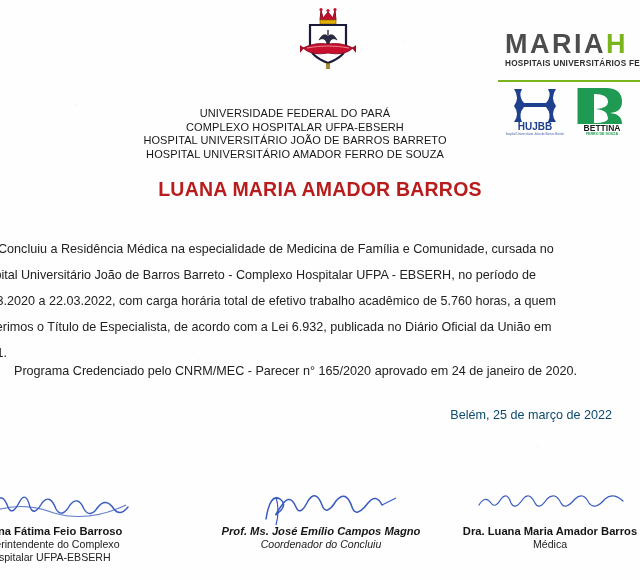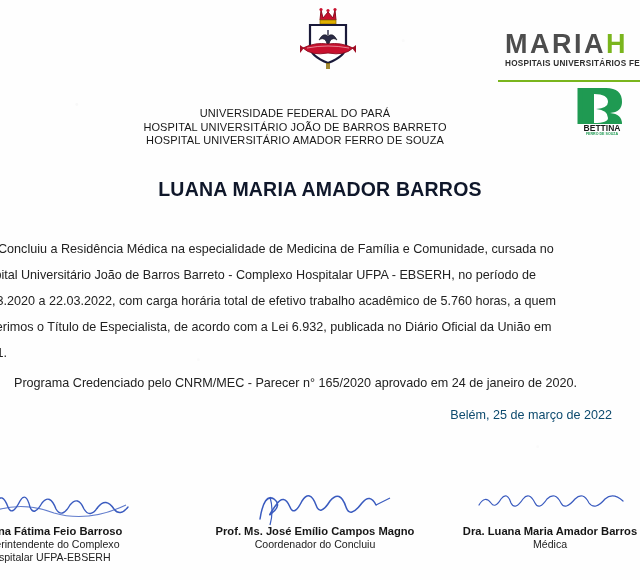--- a/index.html
+++ b/index.html
@@ -119,21 +119,21 @@
   
   .recipient {
     position: absolute;
     left: 0;
     top: 178px;
     width: 640px;
     text-align: center;
     font-size: 19.5px;
     font-weight: bold;
     letter-spacing: .2px;
-    color: #0f172a;
+    color: #b91c1c;
   }
 
   
   .body-block {
     position: absolute;
     left: -28px;
     top: 236px;
     width: 696px;
   }
   .body-line {
@@ -144,21 +144,21 @@
     text-align: justify;
   }
   .body-line.indent { text-indent: 26px; }
 
   .para2 {
     position: absolute;
     left: 14px;
     top: 358px;
     width: 620px;
   }
-  .para2 .body-line { text-indent: 0; margin-top: 12px; }
+  .para2 .body-line { text-indent: 0; }
 
   .place-date {
     position: absolute;
     left: 0;
     top: 408px;
     width: 612px;
     text-align: right;
     font-size: 12.6px;
     color: #0c4a6e;
   }
@@ -169,21 +169,21 @@
     left: 0;
     top: 495px;
     width: 640px;
     height: 85px;
   }
   .sig {
     position: absolute;
     text-align: center;
   }
   .sig-1 { left: -52px; top: 0; width: 200px; }
-  .sig-2 { left: 215px; top: 0; width: 200px; }
+  .sig-2 { left: 221px; top: 0; width: 200px; font-style: italic; }
   .sig-3 { left: 450px; top: 0; width: 200px; }
 
   .sig-scribble {
     height: 30px;
     position: relative;
     overflow: visible;
   }
   .sig-scribble svg {
     position: absolute;
     left: 50%;
@@ -230,30 +230,38 @@
         <path d="M10 42 Q31 38 52 42" stroke="#ffe9ec" stroke-width=".7" fill="none" opacity=".75"></path>
         <path d="M3 39 L7 42 L3 47 Z" fill="#a00d24"></path>
         <path d="M59 39 L55 42 L59 47 Z" fill="#a00d24"></path>
 
         <path d="M29 57 H33 V63 H29 Z" fill="#8b6b00" opacity=".8"></path>
       </svg>
     </div>
 
     <div class="header-titles">
       <div>UNIVERSIDADE FEDERAL DO PARÁ</div>
+      <div>COMPLEXO HOSPITALAR UFPA-EBSERH</div>
       <div>HOSPITAL UNIVERSITÁRIO JOÃO DE BARROS BARRETO</div>
       <div>HOSPITAL UNIVERSITÁRIO AMADOR FERRO DE SOUZA</div>
     </div>
 
     <div class="ebserh-logo">
       <div class="ebserh-word"><span>MARIA</span><span class="g">H</span></div>
       <div class="ebserh-sub">HOSPITAIS UNIVERSITÁRIOS FEDERAIS</div>
     </div>
     <div class="ebserh-rule"></div>
 
+    <div class="hujbb-logo">
+      <svg viewBox="0 0 58 50" xmlns="http://www.w3.org/2000/svg">
+        <path d="M8 3 Q14 12 8 20 Q14 28 8 36 L16 36 Q12 28 18 21 L40 21 Q46 28 42 36 L50 36 Q44 28 50 20 Q44 12 50 3 L42 3 Q46 10 40 17 L18 17 Q12 10 16 3 Z" fill="#1f3f8f"></path>
+        <text x="29" y="44" font-family="Liberation Sans, sans-serif" font-size="10" font-weight="bold" fill="#1f3f8f" text-anchor="middle">HUJBB</text>
+        <text x="29" y="49" font-family="Liberation Sans, sans-serif" font-size="3" fill="#1f3f8f" text-anchor="middle" opacity=".85">Hospital Universitário João de Barros Barreto</text>
+      </svg>
+    </div>
 
     <div class="bettina-logo">
       <svg viewBox="0 0 52 50" xmlns="http://www.w3.org/2000/svg">
         <path d="M4 2 H30 Q46 2 46 16 Q46 26 34 27 Q46 28 46 38 H4 Z" fill="#1f9a52"></path>
         <path d="M18 8 Q32 8 32 16 Q32 22 20 23 Q32 24 32 32 Q32 37 18 37 Z" fill="#ffffff"></path>
         <path d="M4 2 L4 38" stroke="#1f9a52" stroke-width="5"></path>
         <text x="26" y="45" font-family="Liberation Sans, sans-serif" font-size="8.5" font-weight="bold" fill="#1a1a1a" text-anchor="middle">BETTINA</text>
         <text x="26" y="49" font-family="Liberation Sans, sans-serif" font-size="3.6" font-weight="bold" fill="#1f9a52" text-anchor="middle">FERRO DE SOUZA</text>
       </svg>
     </div>

